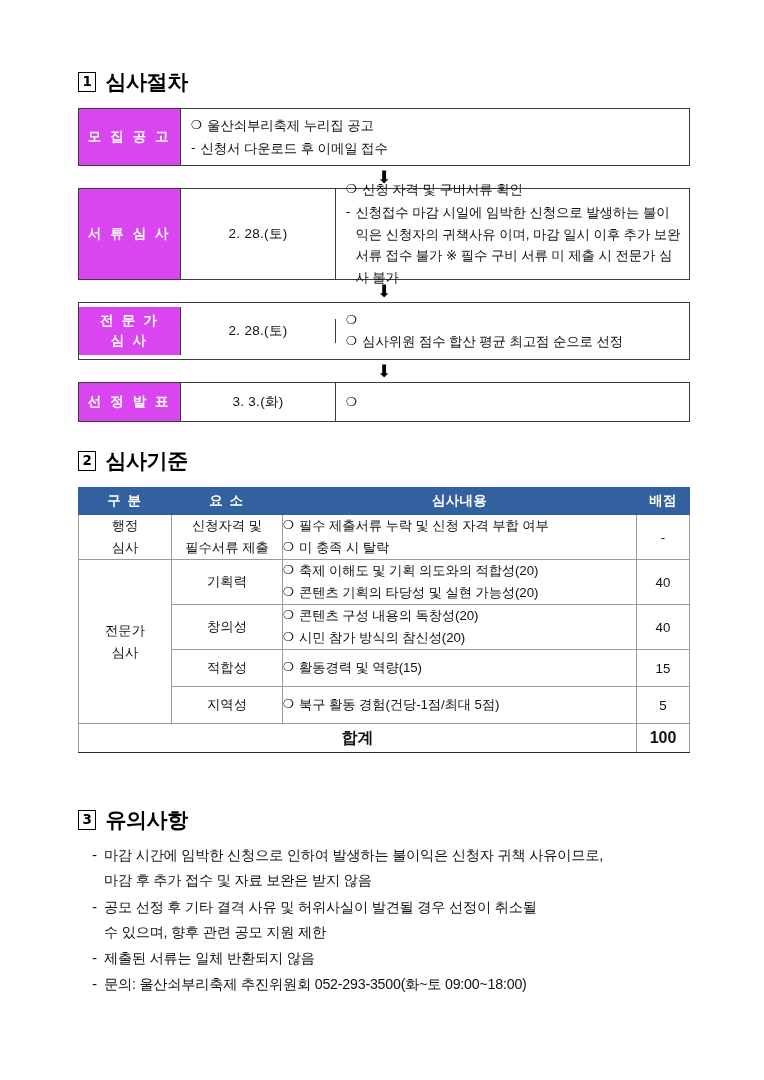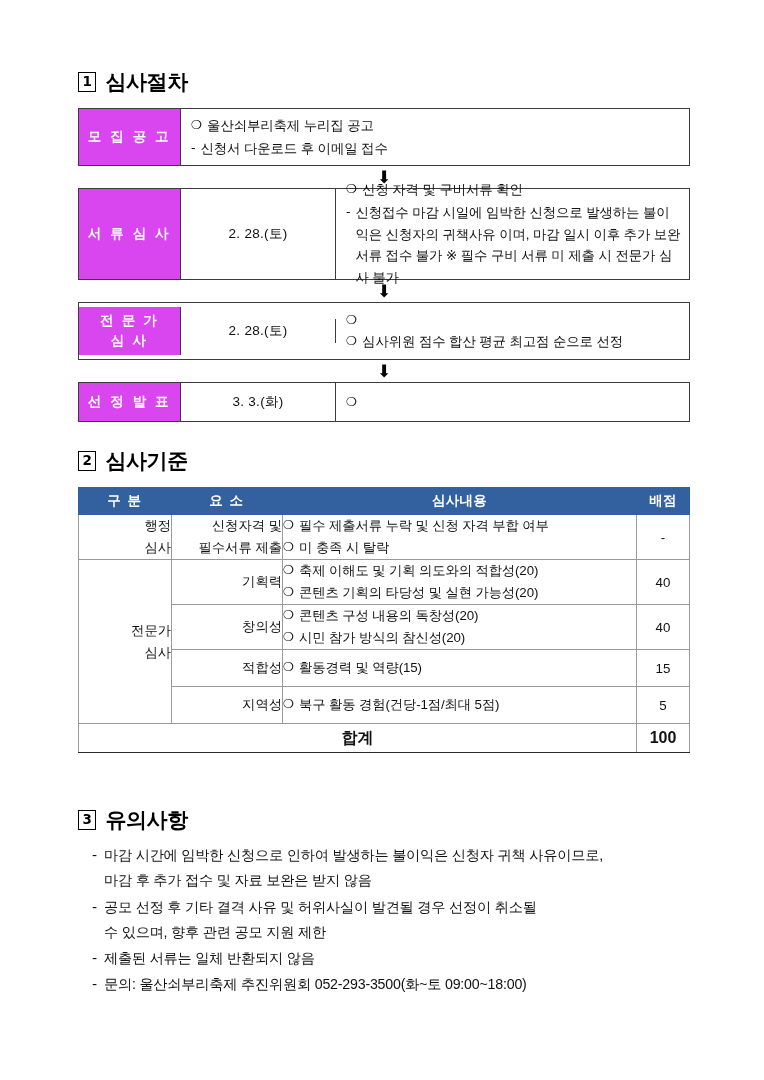--- a/index.html
+++ b/index.html
@@ -168,21 +168,21 @@
     height: 26px;
     border-color: #33609f;
     letter-spacing: 1.5px;
   }
   table.crit thead th.tight { letter-spacing: 0.2px; }
   table.crit thead tr { border-top: 1.8px solid #2b2b2b; }
   .crit-top-rule {
     border-top: 1.8px solid #2b2b2b;
   }
   td.c-div, td.c-elem {
-    text-align: right;
+    text-align: center;
     line-height: 1.65;
     padding: 5px 2px;
   }
   td.c-content {
     padding: 5px 6px 5px 10px;
     text-align: left;
   }
   td.c-score {
     text-align: center;
     width: 52px;

